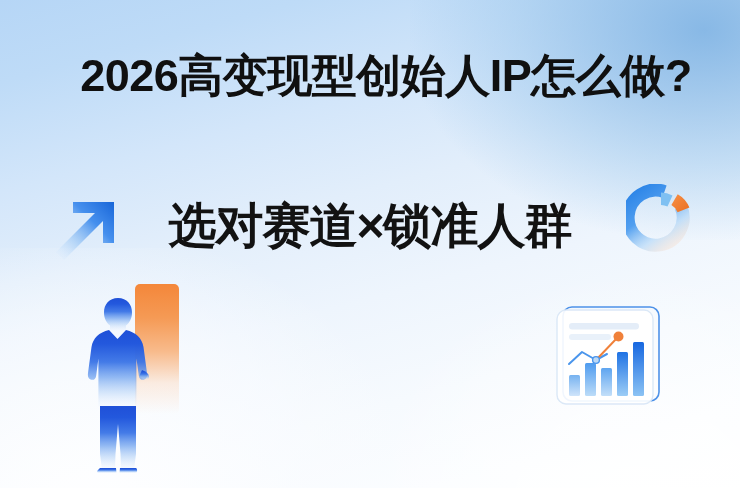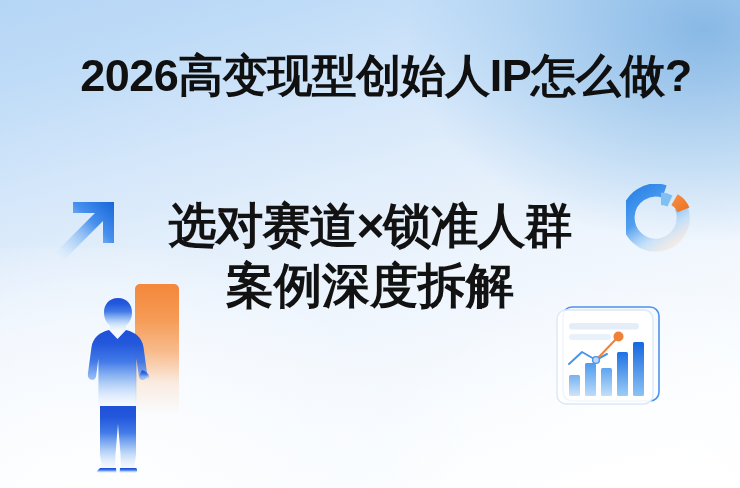--- a/index.html
+++ b/index.html
@@ -206,21 +206,20 @@
       <path d="M 35 8.5 A 26.5 26.5 0 0 1 46.5 11.5 L 41.5 22.5 A 14.5 14.5 0 0 0 35 21 Z" fill="#7fc0f2"></path>
 
       <g transform="translate(3.2,-2.4)">
         <path d="M 48.5 12.6 A 26.5 26.5 0 0 1 60.2 26.0 L 48.4 30.6 A 14.2 14.2 0 0 0 42.2 23.4 Z" fill="url(#orangeSegGrad)"></path>
       </g>
     </svg>
   </div>
 
   <div class="main-lines">
     <div class="main-line l1">选对赛道×锁准人群</div>
-    <div class="main-line l3">案例深度拆解</div>
   </div>
 
   <div class="person-group">
     <div class="orange-block"></div>
     <svg class="person-svg" viewBox="0 0 92 185">
       <defs>
         <linearGradient id="personGrad" x1="0" y1="0" x2="0" y2="1">
           <stop offset="0%" stop-color="#1f50d8" stop-opacity="1"></stop>
           <stop offset="18%" stop-color="#2358dd" stop-opacity="1"></stop>
           <stop offset="42%" stop-color="#3a74e6" stop-opacity="0.95"></stop>

